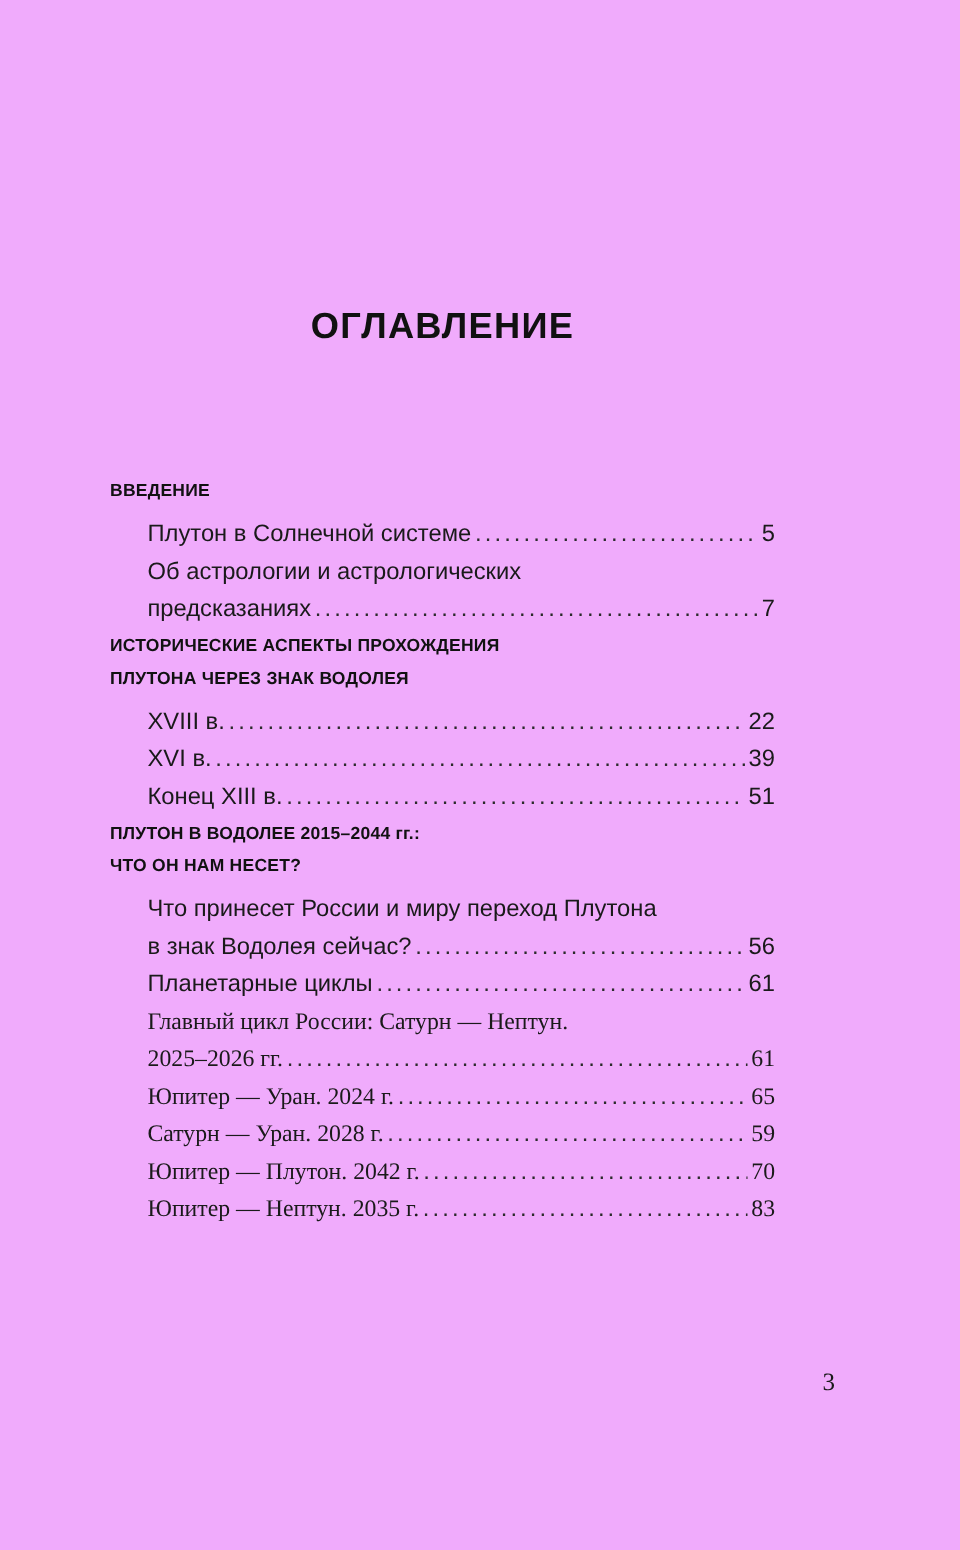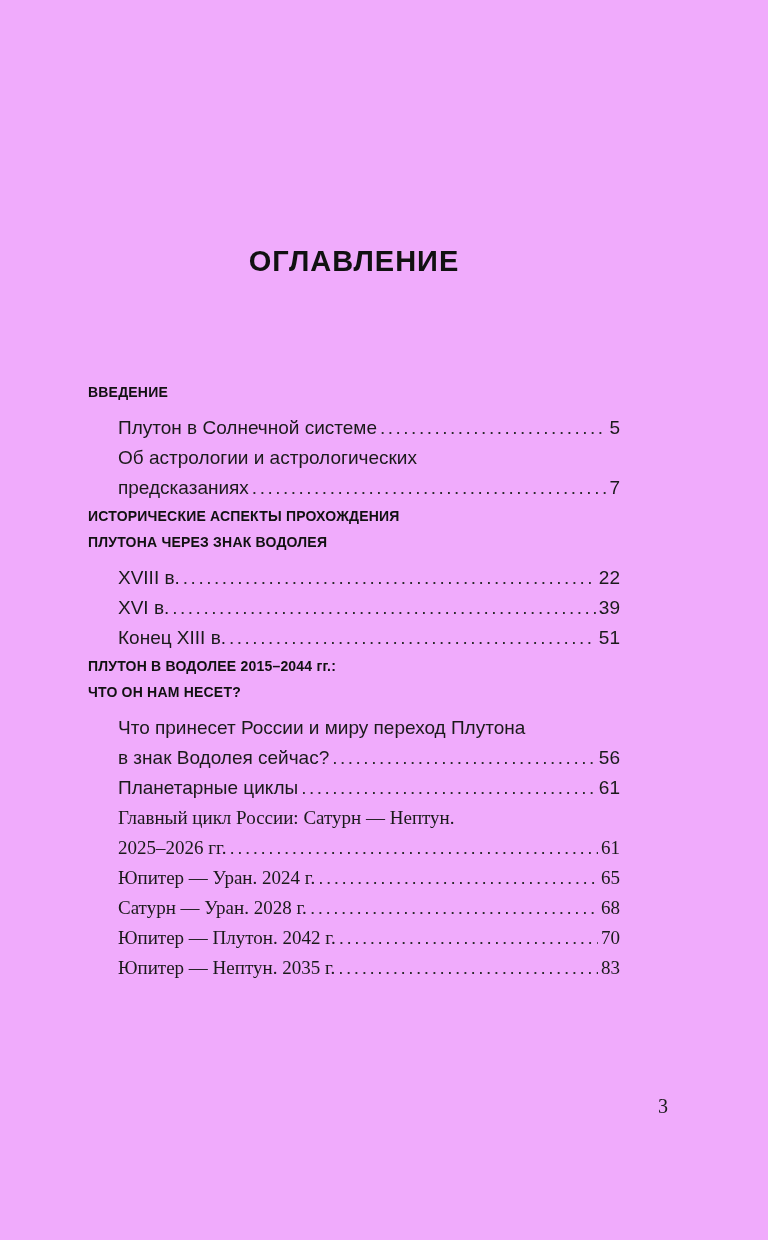--- a/index.html
+++ b/index.html
@@ -172,21 +172,21 @@
             <div class="entry-line last">
               <span class="label">Юпитер — Уран. 2024 г.</span>
               <span class="dots"></span>
               <span class="pgnum">65</span>
             </div>
           </div>
           <div class="entry serif">
             <div class="entry-line last">
               <span class="label">Сатурн — Уран. 2028 г.</span>
               <span class="dots"></span>
-              <span class="pgnum">68</span>
+              <span class="pgnum">59</span>
             </div>
           </div>
           <div class="entry serif">
             <div class="entry-line last">
               <span class="label">Юпитер — Плутон. 2042 г.</span>
               <span class="dots"></span>
               <span class="pgnum">70</span>
             </div>
           </div>
           <div class="entry serif">

